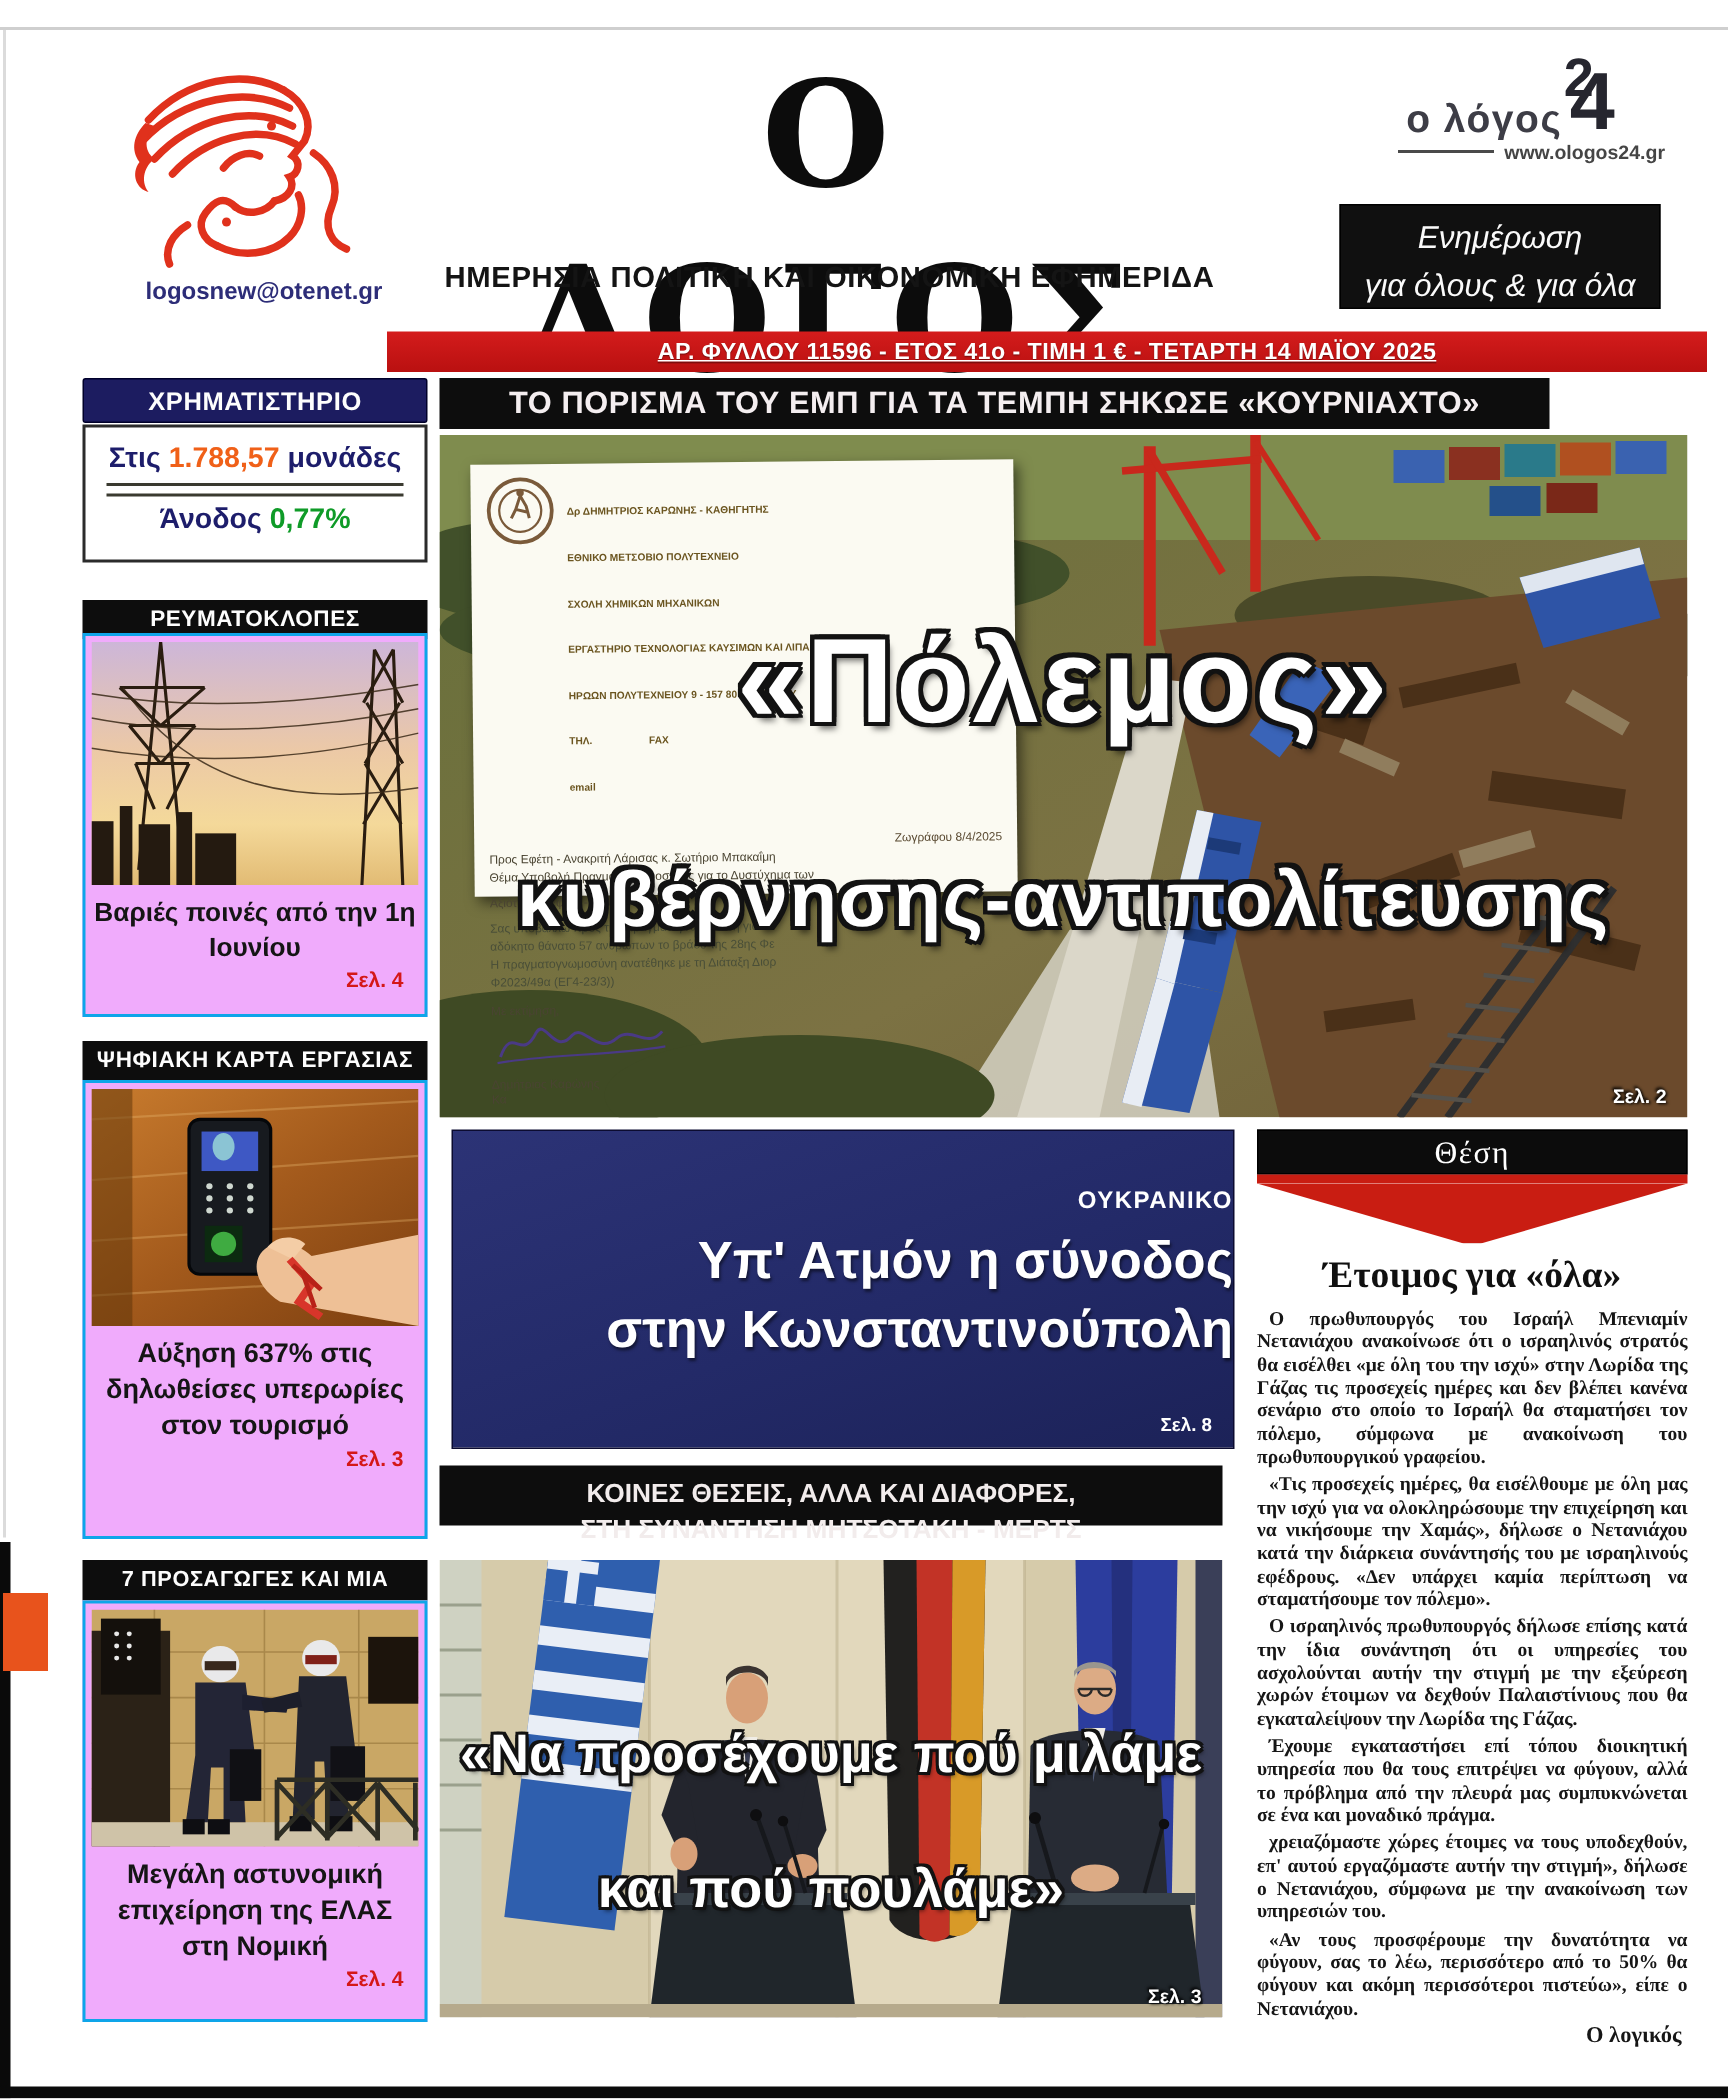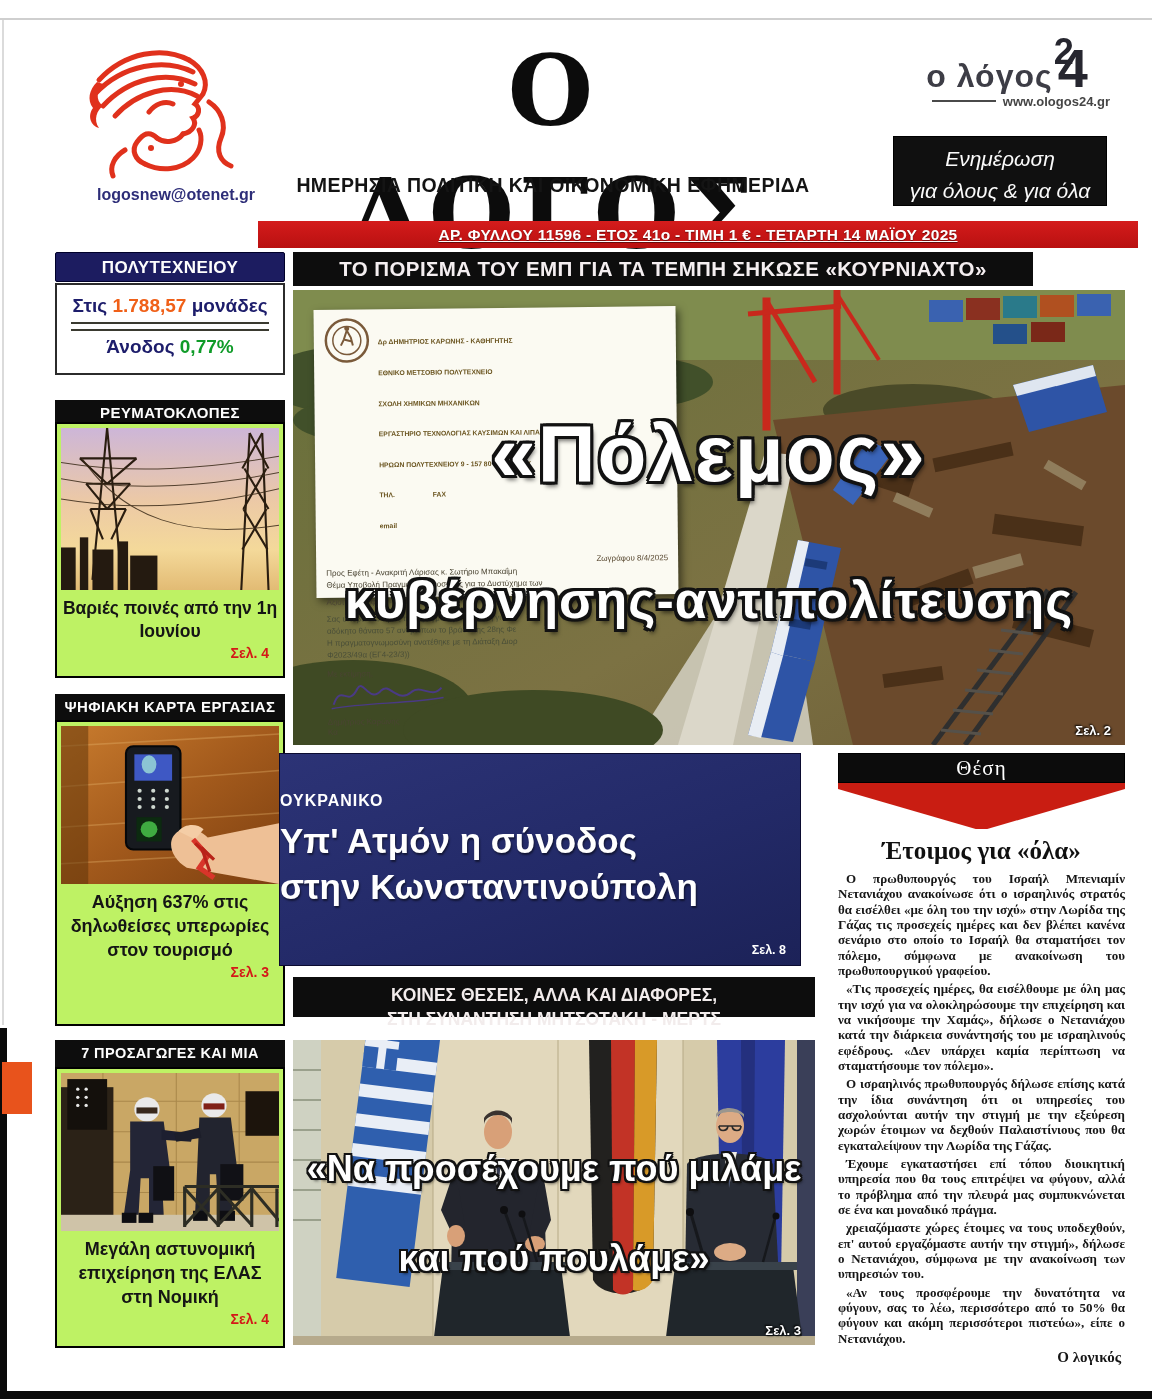--- a/index.html
+++ b/index.html
@@ -12,21 +12,21 @@
   .masthead-title{position:absolute;left:283px;top:30px;width:540px;text-align:center;
     font-family:"DejaVu Serif",serif;font-weight:bold;font-size:98px;line-height:1.25;
     letter-spacing:5px;color:#0c0c0c;}
   .masthead-sub{position:absolute;left:283px;top:174px;width:540px;text-align:center;
     font-weight:bold;font-size:19.5px;color:#141414;letter-spacing:.4px;}
   .email{position:absolute;left:62px;top:186px;width:228px;text-align:center;
     font-weight:bold;font-size:16px;color:#2d2d78;}
   .logo-art{position:absolute;left:85px;top:38px;width:180px;height:142px;}
   .l24{position:absolute;left:898px;top:46px;width:218px;height:86px;text-align:center;}
   .l24-row{display:flex;align-items:flex-end;justify-content:center;}
-  .l24-text{font-size:32px;font-weight:bold;color:#3d3d46;letter-spacing:1px;line-height:1;}
+  .l24-text{font-size:26px;font-weight:bold;color:#3d3d46;letter-spacing:1px;line-height:1;}
   .l24-n2{font-size:36px;font-weight:bold;color:#26262f;line-height:1;position:relative;top:-22px;margin-left:1px;letter-spacing:-2px;}
   .l24-n4{font-size:54px;font-weight:bold;color:#26262f;line-height:.85;margin-left:-14px;}
   .l24-sub{display:flex;align-items:center;justify-content:flex-end;gap:7px;margin-top:2px;padding-right:6px;}
   .l24-line{width:64px;height:2px;background:#4a4a4a;}
   .l24-url{font-size:13px;font-weight:bold;color:#454545;}
   .tagline{position:absolute;left:893px;top:136px;width:214px;height:70px;background:#101010;
     border:1px solid #000;color:#fafafa;font-style:italic;text-align:center;
     font-size:21px;line-height:1.5;padding-top:6px;box-sizing:border-box;}
   .issue-bar{position:absolute;left:258px;top:221px;width:880px;height:27px;
     background:linear-gradient(#d41c1c,#b91010);color:#fff;font-weight:bold;font-size:15.5px;
@@ -39,21 +39,21 @@
   .stock-line{font-size:19px;font-weight:bold;color:#1d1d6b;margin-top:10px;}
   .stock-val1{color:#f06018;}
   .stock-val2{color:#0f9b28;}
   .dbl-rule{height:5px;border-top:2px solid #3a3a30;border-bottom:2px solid #3a3a30;margin:5px 14px;}
   .power-head{top:400px;height:26px;line-height:26px;font-size:15px;}
   .power-box{top:422px;height:256px;}
   .card-head{top:694px;height:26px;line-height:26px;font-size:15px;}
   .card-box{top:720px;height:306px;}
   .police-head{top:1040px;height:27px;line-height:27px;font-size:14.5px;}
   .police-box{top:1067px;height:281px;}
-  .side-box{background:#bef264;border:2px solid #000000;padding:4px;}
+  .side-box{background:#f0abfc;border:2px solid #0ea5e9;padding:4px;}
   .side-img{width:218px;display:block;}
   .side-headline{font-size:17.5px;font-weight:bold;color:#151515;text-align:center;line-height:1.32;margin-top:7px;}
   .side-page{font-size:14px;font-weight:bold;color:#d41818;text-align:right;padding-right:10px;margin-top:2px;}
   
   .top-banner{left:293px;top:252px;width:740px;height:34px;background:#0d0d0d;color:#f4eef0;
     font-weight:bold;font-size:20.5px;text-align:center;line-height:34px;letter-spacing:.4px;}
   .lead-photo{left:293px;top:290px;width:832px;height:455px;overflow:hidden;}
   .photo-svg{position:absolute;left:0;top:0;width:100%;height:100%;}
   .wob{color:#fff;font-weight:bold;text-align:center;
     text-shadow:-3px -3px 0 #121212,-3px 3px 0 #121212,3px -3px 0 #121212,3px 3px 0 #121212,
@@ -71,22 +71,22 @@
     font-family:"Liberation Sans",sans-serif;}
   .doc-head{display:flex;gap:8px;}
   .doc-lh{font-size:6.8px;font-weight:bold;color:#6b5520;line-height:1.5;white-space:pre;}
   .doc-date{text-align:right;font-size:8px;color:#5a4a32;margin-top:5px;}
   .doc-line{font-size:8px;color:#4a4432;margin-top:3px;}
   .doc-sal{font-size:8px;color:#4a4432;margin-top:8px;}
   .doc-body{font-size:8px;color:#4a4f38;line-height:1.5;margin-top:7px;}
   .doc-close{font-size:8px;color:#4a4432;margin-top:8px;}
   .doc-signer{font-size:8px;color:#4a4432;margin-top:1px;}
   
-  .ukr{left:279px;top:753px;width:522px;height:213px;background:linear-gradient(160deg,#2c3376 0%,#232a68 55%,#1c2258 100%);
-    border:1px solid #0b0b30;color:#fff;text-align:left;box-sizing:border-box;}
+  .ukr{left:301px;top:753px;width:522px;height:213px;background:linear-gradient(160deg,#2c3376 0%,#232a68 55%,#1c2258 100%);
+    border:1px solid #0b0b30;color:#fff;text-align:right;box-sizing:border-box;}
   .ukr-kicker{margin-top:38px;font-size:16px;font-weight:bold;letter-spacing:1px;}
   .ukr-h{font-size:35px;font-weight:bold;margin-top:8px;line-height:1.3;text-shadow:1px 2px 2px rgba(0,0,0,.5);}
   .ukr-page{position:absolute;right:14px;bottom:8px;font-size:12.5px;font-weight:bold;}
   .meet-banner{left:293px;top:977px;width:522px;height:40px;background:#0d0d0d;color:#f2ecec;
     font-weight:bold;font-size:17.5px;text-align:center;line-height:1.35;padding-top:7px;box-sizing:border-box;}
   .meet-photo{left:293px;top:1040px;width:522px;height:305px;overflow:hidden;}
   .meet-h1{left:0;right:0;top:108px;font-size:36px;}
   .meet-h2{left:0;right:0;top:198px;font-size:36px;}
   
   .thesis{left:838px;top:753px;width:287px;}
@@ -151,21 +151,21 @@
     </div>
   </div>
 
   <div class="tagline">
     <div>Ενημέρωση</div>
     <div>για όλους &amp; για όλα</div>
   </div>
 
   <div class="issue-bar">ΑΡ. ΦΥΛΛΟΥ 11596 - ΕΤΟΣ 41ο - ΤΙΜΗ 1 € - ΤΕΤΑΡΤΗ 14 ΜΑΪΟΥ 2025</div>
 
-  <div class="abs side sec-head stock-head">ΠΟΛΥΤΕΧΝΕΙΟΥ</div>
+  <div class="abs side sec-head stock-head">ΧΡΗΜΑΤΙΣΤΗΡΙΟ</div>
   <div class="abs side stock-body">
     <div class="stock-line">
       <span>Στις</span>
       <span class="stock-val1">1.788,57</span>
       <span>μονάδες</span>
     </div>
     <div class="dbl-rule"></div>
     <div class="stock-line" style="margin-top:2px;">
       <span>Άνοδος</span>
       <span class="stock-val2">0,77%</span>

